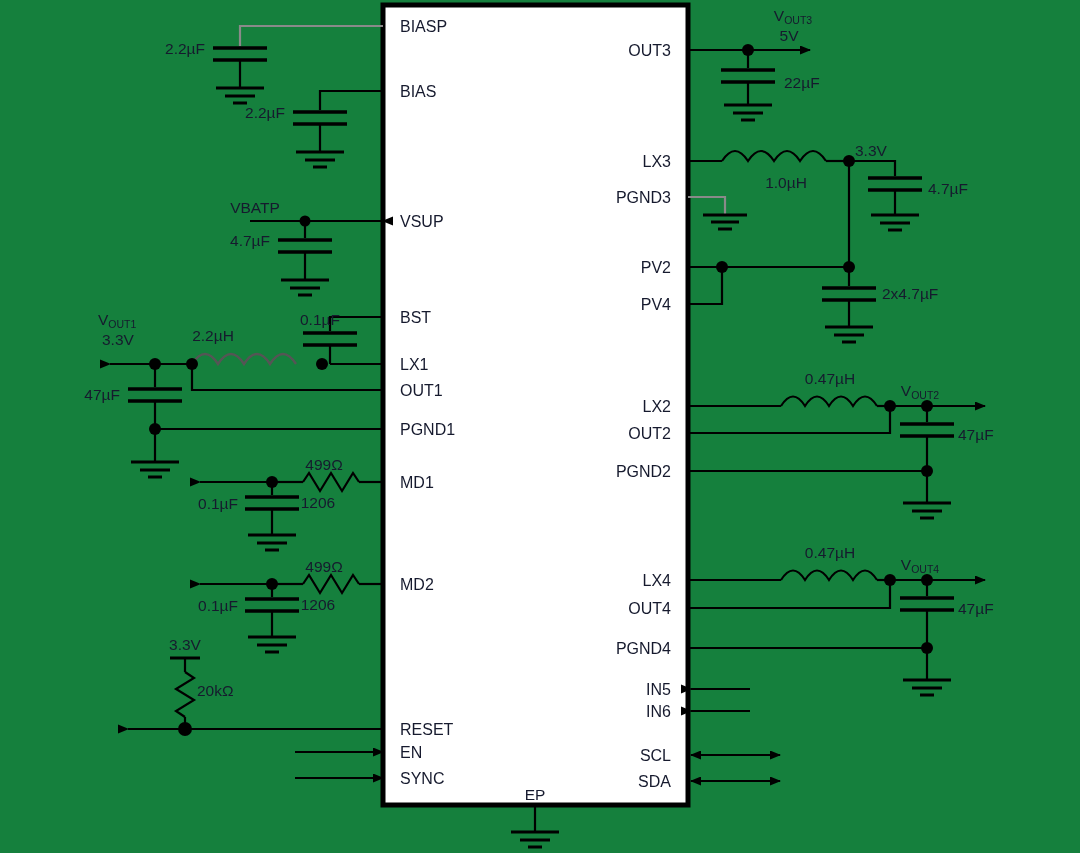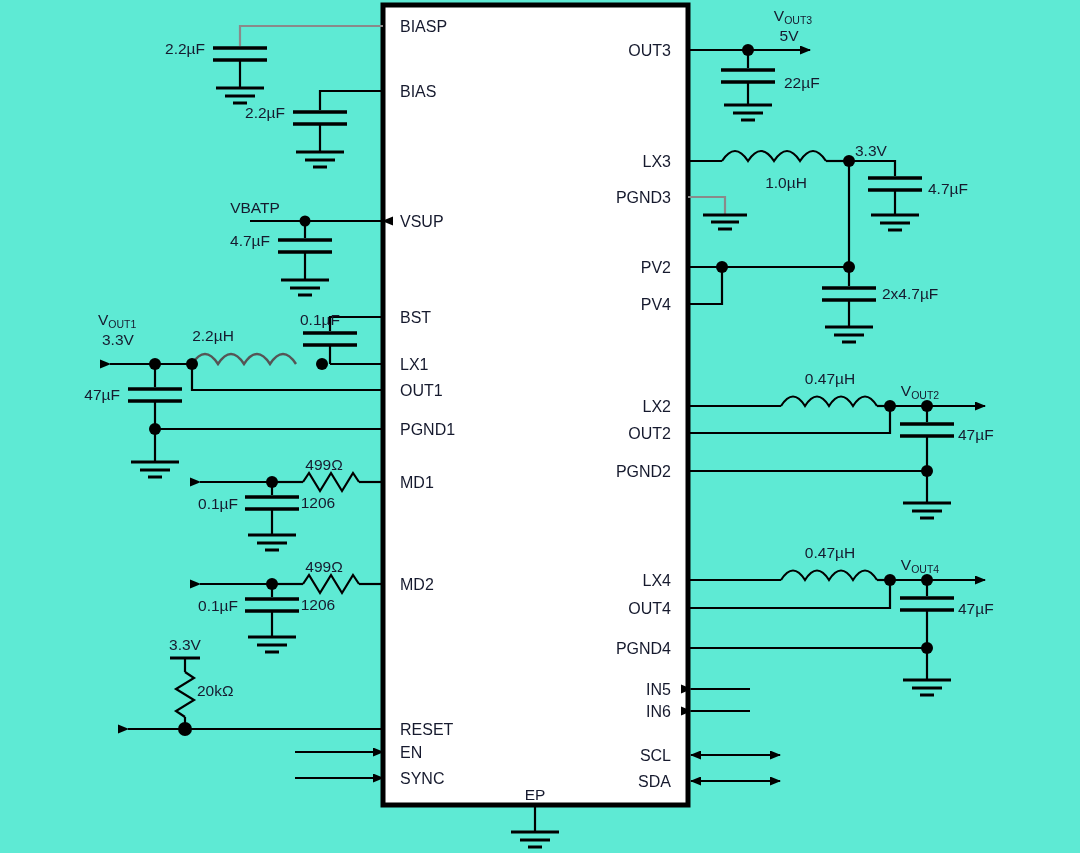--- a/index.html
+++ b/index.html
@@ -1,18 +1,18 @@
 <!DOCTYPE html>
 <html><head>
 <meta charset="utf-8">
 <title>Power Management IC Application Schematic</title>
 <style>
   html,body{margin:0;padding:0;background:#ffffff;}
   body{font-family:"Liberation Sans", sans-serif;}
-  #root{position:relative;width:1080px;height:853px;background:#5eead4;overflow:hidden;}
+  #root{position:relative;width:1080px;height:853px;background:#15803d;overflow:hidden;}
   svg#sch{position:absolute;left:0;top:0;width:1080px;height:853px;}
   .lbl{font-family:"Liberation Sans", sans-serif;fill:#161a2e;font-size:15.5px;}
   .pinlbl{font-family:"Liberation Sans", sans-serif;fill:#161a2e;font-size:16px;}
   .sub{font-size:10.5px;}
   text{dominant-baseline:alphabetic;}
 </style>
 </head>
 <body>
 
 <div id="root">

